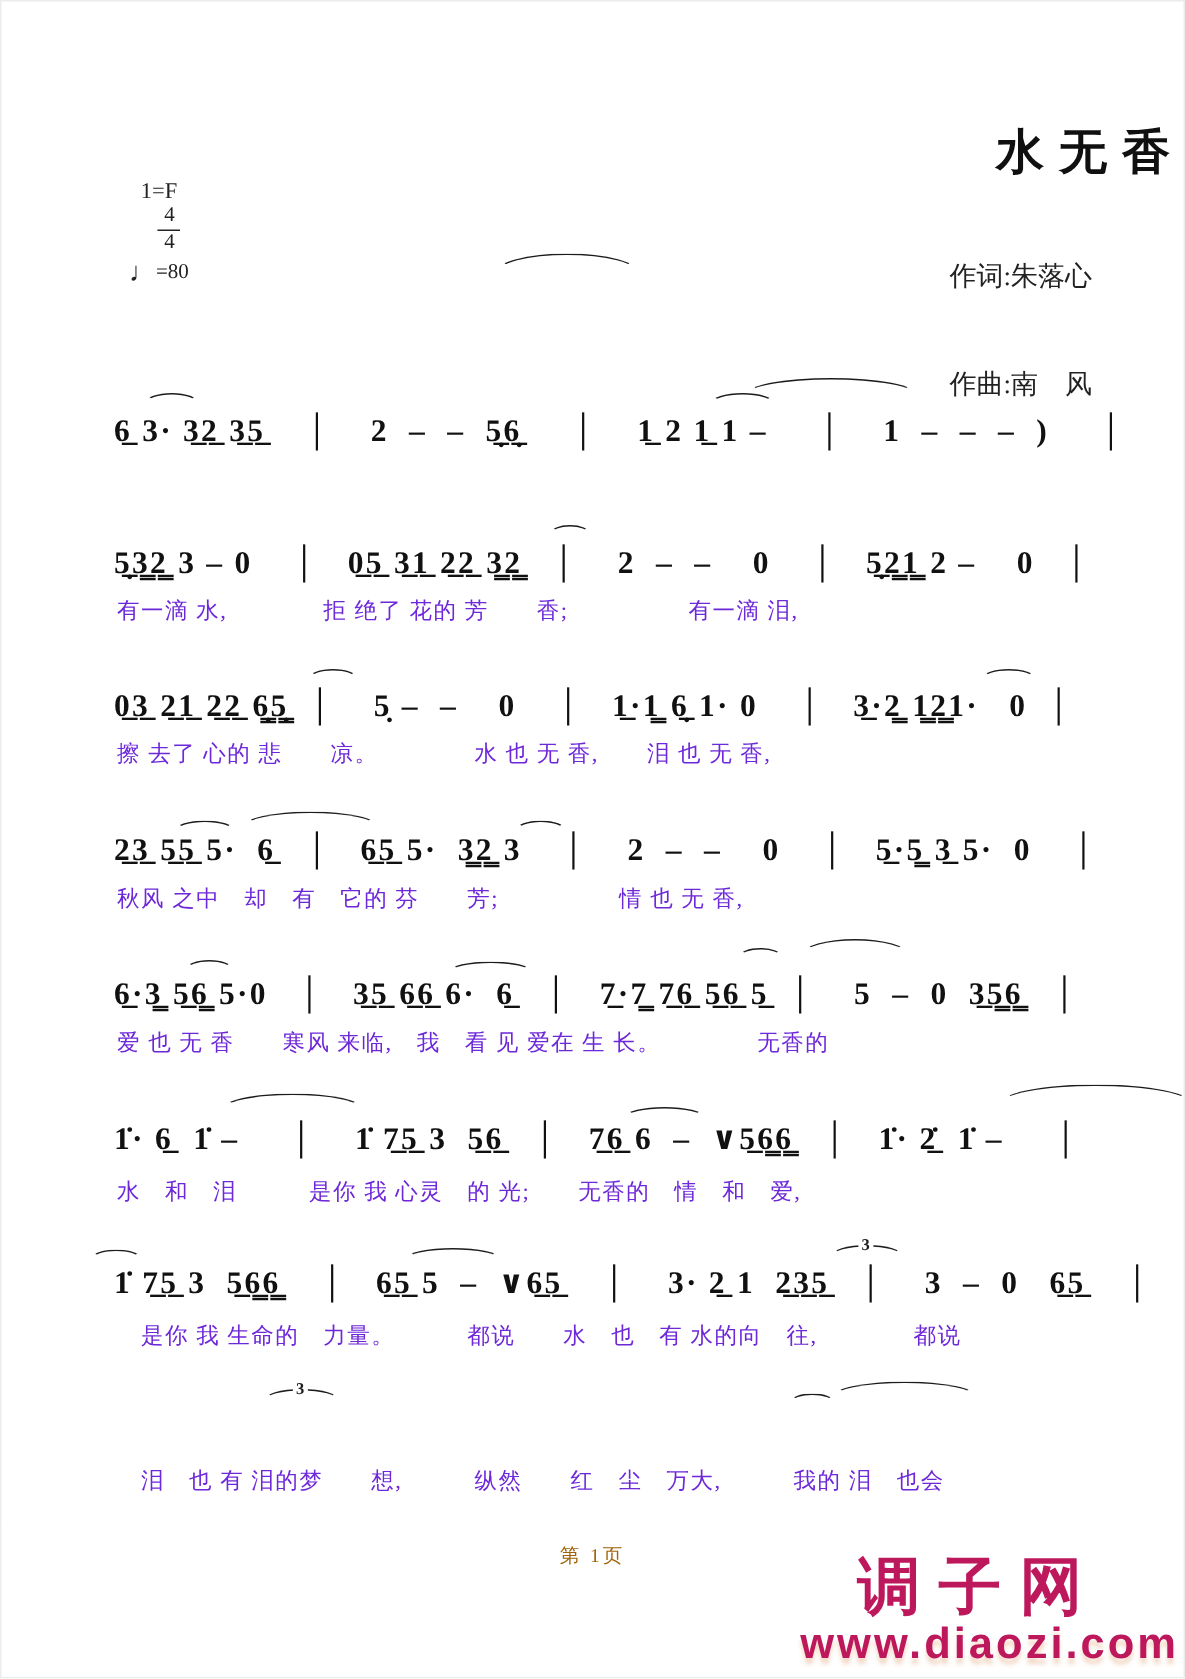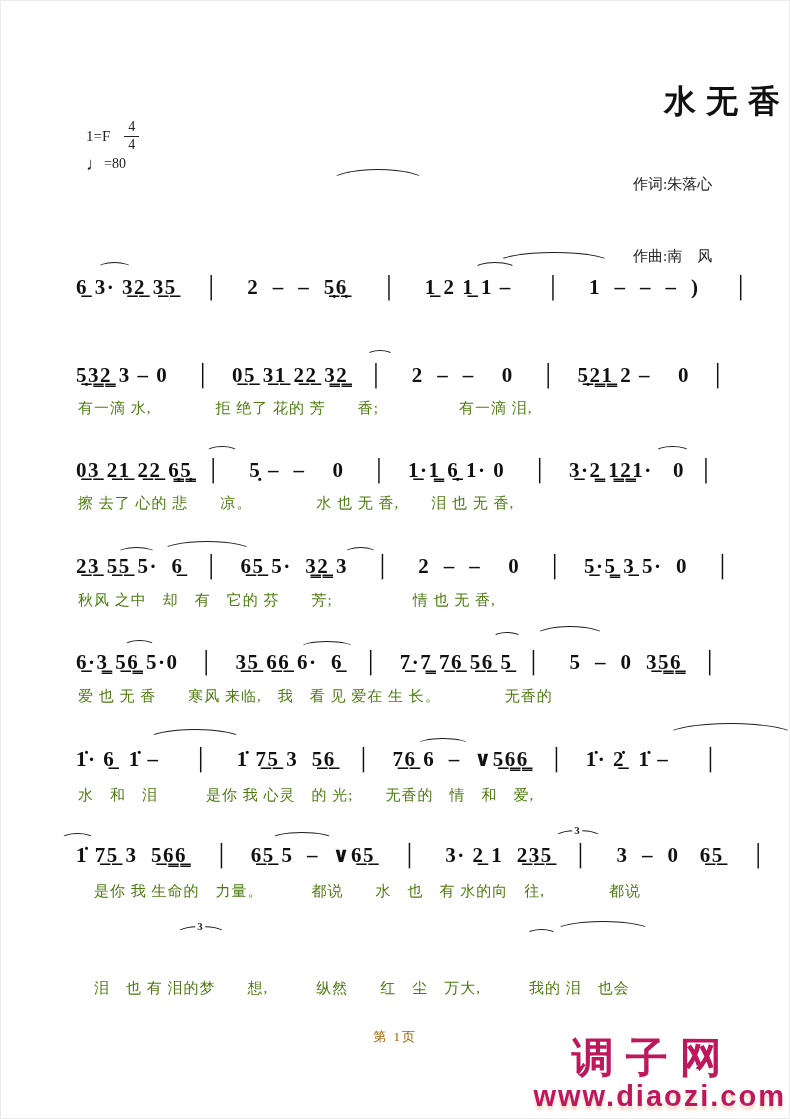--- a/index.html
+++ b/index.html
@@ -7,35 +7,35 @@
     position:relative; width:790px; height:1119px; background:#ffffff;
     font-family:"Liberation Serif","DejaVu Serif",serif;
     color:#141414; overflow:hidden;
     box-shadow: inset 0 0 0 1px #ececec;
   }
   .song-title {
     position:absolute; top:80px; left:0; width:100%; text-align:right;
     font-size:32px; font-weight:bold; letter-spacing:10px; color:#101010;
   }
   .meta-left { position:absolute; left:86px; top:120px; font-size:15px; color:#222; }
-  .key-row { display:flex; align-items:center; }
+  .key-row { display:flex; align-items:center;flex-direction:column; }
   .ts { display:inline-block; text-align:center; margin-left:14px; font-size:14px; line-height:1.05; }
   .ts .num { display:block; border-bottom:1px solid #222; padding:0 4px 1px; }
   .ts .den { display:block; padding-top:1px; }
   .tempo-row { margin-top:2px; font-size:14px; }
   .tempo-row .note { font-size:18px; vertical-align:-2px; }
-  .credits { position:absolute; left:633px; top:124px; font-size:15px; line-height:24px; color:#222; white-space:pre; }
+  .credits { position:absolute; left:633px; top:124px; font-size:18px; line-height:24px; color:#222; white-space:pre; }
   .notation {
     position:absolute; left:76px; white-space:pre;
     font-size:21px; font-weight:bold; letter-spacing:1.5px; color:#111;
     line-height:26px;
   }
   .lyrics {
     position:absolute; left:78px; white-space:pre;
-    font-size:15px; letter-spacing:1px; color:#4d7c0f; line-height:18px;
+    font-size:15px; letter-spacing:1px; color:#6d28d9; line-height:18px;
     font-family:"Liberation Serif","DejaVu Serif",serif;
   }
   .arc {
     position:absolute;
     border:1.6px solid; border-color:#1c1c1c transparent transparent transparent;
     border-radius:50%;
   }
   .triplet-label {
     position:absolute; font-size:11px; font-weight:bold; color:#1c1c1c;
     background:#fff; padding:0 2px; transform:translate(-50%,0);

